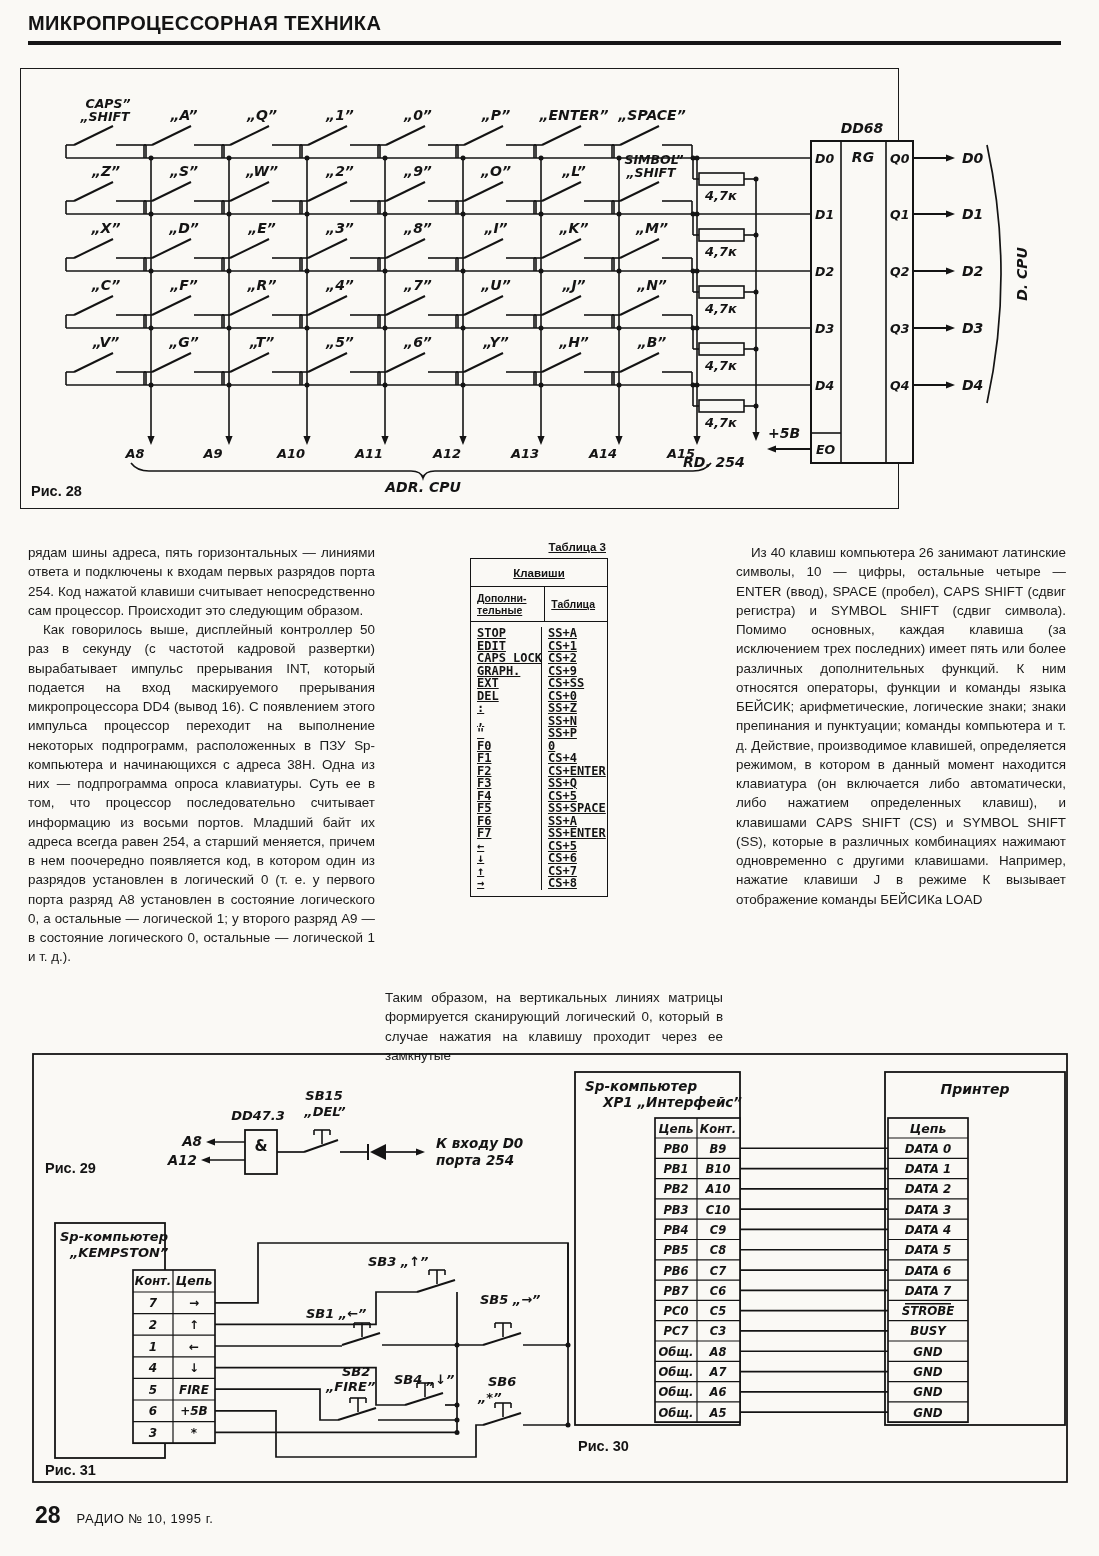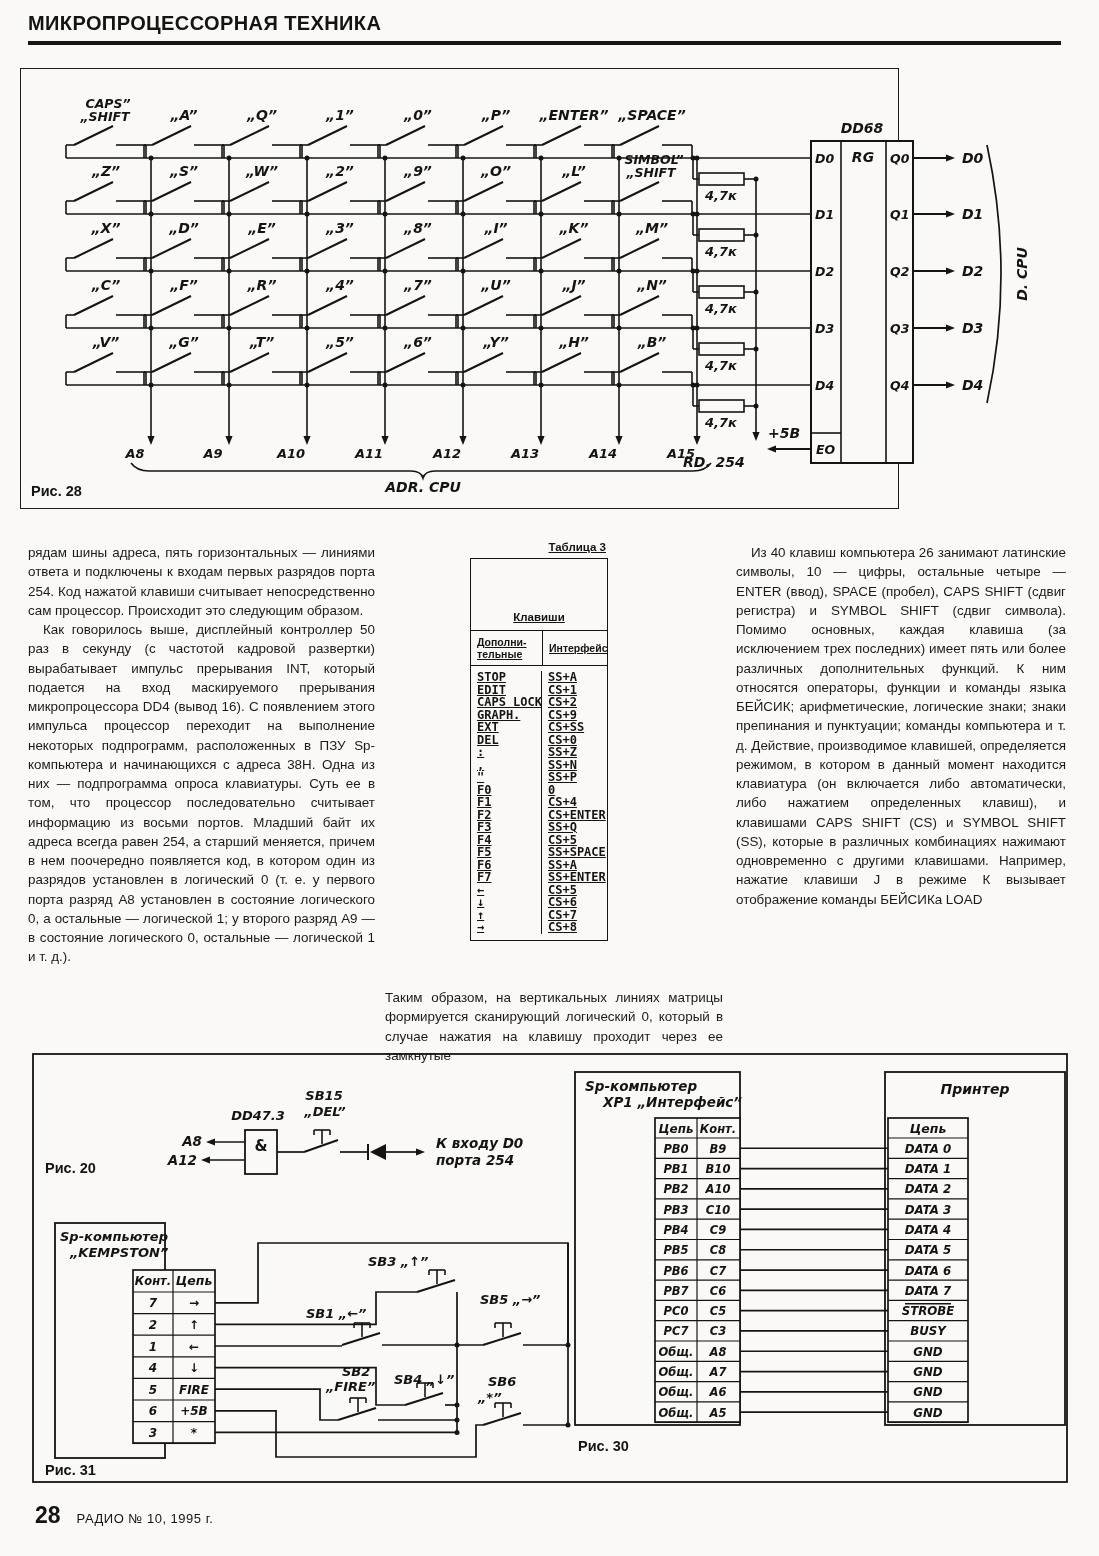--- a/index.html
+++ b/index.html
@@ -10,21 +10,21 @@
   .rule{background:#161616;}
   .frame{border:1.8px solid #1b1b1b;box-sizing:border-box;}
   .cap{font-weight:bold;font-size:14.5px;}
   .col{font-size:13.4px;line-height:19.25px;text-align:justify;color:#1a1a1a;}
   .col p{margin:0;}
   .col p.ind{text-indent:15px;}
   
   .t3wrap{width:138px;text-decoration:underline;}
   .t3title{font-weight:bold;font-size:11.5px;text-align:right;padding-right:2px;margin-bottom:5px;}
   .t3{border:1.7px solid #141414;background:#faf9f5;}
-  .t3h{font-weight:bold;font-size:11.5px;text-align:center;padding:8px 0 7px;border-bottom:1.5px solid #141414;margin-top:44px;}
+  .t3h{font-weight:bold;font-size:11.5px;text-align:center;padding:8px 0 7px;border-bottom:1.5px solid #141414;}
   .t3sub{display:flex;border-bottom:1.5px solid #141414;font-weight:bold;font-size:10.5px;line-height:12px;}
   .t3sub .c1{width:70px;padding:5px 0 5px 6px;white-space:pre-line;}
   .t3sub .c2{width:58px;border-left:1.2px solid #141414;display:flex;align-items:center;padding-left:6px;}
   .t3b{display:flex;padding:5px 0 6px;}
   .t3b .c1{width:70px;}
   .t3b .c2{width:58px;border-left:1.2px solid #141414;}
   .t3line{height:12.5px;font-family:"DejaVu Sans Mono",monospace;font-weight:bold;
           font-size:12px;line-height:12.5px;padding-left:6px;white-space:nowrap;}
   .pgnum{font-size:23px;font-weight:bold;}
   .issue{font-size:13px;margin-left:16px;letter-spacing:.5px;}
@@ -437,21 +437,21 @@
     <p class="ind">Как говорилось выше, дисплейный контроллер 50 раз в секунду (с частотой кадровой развертки) вырабатывает импульс прерывания INT, который подается на вход маскируемого прерывания микропроцессора DD4 (вывод 16). С появлением этого импульса процессор переходит на выполнение некоторых подпрограмм, расположенных в ПЗУ Sp-компьютера и начинающихся с адреса 38H. Одна из них — подпрограмма опроса клавиатуры. Суть ее в том, что процессор последовательно считывает информацию из восьми портов. Младший байт их адреса всегда равен 254, а старший меняется, причем в нем поочередно появляется код, в котором один из разрядов установлен в логический 0 (т. е. у первого порта разряд А8 установлен в состояние логического 0, а остальные — логической 1; у второго разряд А9 — в состояние логического 0, остальные — логической 1 и т. д.).</p>
   </div>
 
   <div class="abs t3wrap" style="left:470px;top:541px;">
     <div class="t3title">Таблица 3</div>
     <div class="t3">
       <div class="t3h">Клавиши</div>
       <div class="t3sub">
         <div class="c1">Дополни-
 тельные</div>
-        <div class="c2">Интерфейс</div>
+        <div class="c2">Таблица</div>
       </div>
       <div class="t3b">
         <div class="c1" id="t3c1">
             <div class="t3line">STOP</div>
             <div class="t3line">EDIT</div>
             <div class="t3line">CAPS LOCK</div>
             <div class="t3line">GRAPH.</div>
             <div class="t3line">EXT</div>
             <div class="t3line">DEL</div>
             <div class="t3line">:</div>
@@ -712,20 +712,20 @@
         <text x="900" y="242.85" fill="#141414" font-size="11.8" font-family="&quot;DejaVu Sans&quot;,sans-serif" font-style="italic" font-weight="bold" text-anchor="middle">DATA 7</text>
         <text x="900" y="263.15" fill="#141414" font-size="11.8" font-family="&quot;DejaVu Sans&quot;,sans-serif" font-style="italic" font-weight="bold" text-anchor="middle">STROBE</text>
         <line x1="877" y1="251.64999999999998" x2="923" y2="251.64999999999998" stroke="#141414" stroke-width="1.5"></line>
         <text x="900" y="283.45000000000005" fill="#141414" font-size="11.8" font-family="&quot;DejaVu Sans&quot;,sans-serif" font-style="italic" font-weight="bold" text-anchor="middle">BUSY</text>
         <text x="900" y="303.75" fill="#141414" font-size="11.8" font-family="&quot;DejaVu Sans&quot;,sans-serif" font-style="italic" font-weight="bold" text-anchor="middle">GND</text>
         <text x="900" y="324.05" fill="#141414" font-size="11.8" font-family="&quot;DejaVu Sans&quot;,sans-serif" font-style="italic" font-weight="bold" text-anchor="middle">GND</text>
         <text x="900" y="344.35" fill="#141414" font-size="11.8" font-family="&quot;DejaVu Sans&quot;,sans-serif" font-style="italic" font-weight="bold" text-anchor="middle">GND</text>
         <text x="900" y="364.65000000000003" fill="#141414" font-size="11.8" font-family="&quot;DejaVu Sans&quot;,sans-serif" font-style="italic" font-weight="bold" text-anchor="middle">GND</text>
       </svg>
   </div>
-  <div class="abs cap" style="left:45px;top:1160px;">Рис. 20</div>
+  <div class="abs cap" style="left:45px;top:1160px;">Рис. 29</div>
   <div class="abs cap" style="left:45px;top:1462px;">Рис. 31</div>
   <div class="abs cap" style="left:578px;top:1438px;">Рис. 30</div>
 
   <div class="abs" style="left:35px;top:1502px;">
     <span class="pgnum">28</span><span class="issue">РАДИО № 10, 1995 г.</span>
   </div>
 </div>
 
 </body></html>

